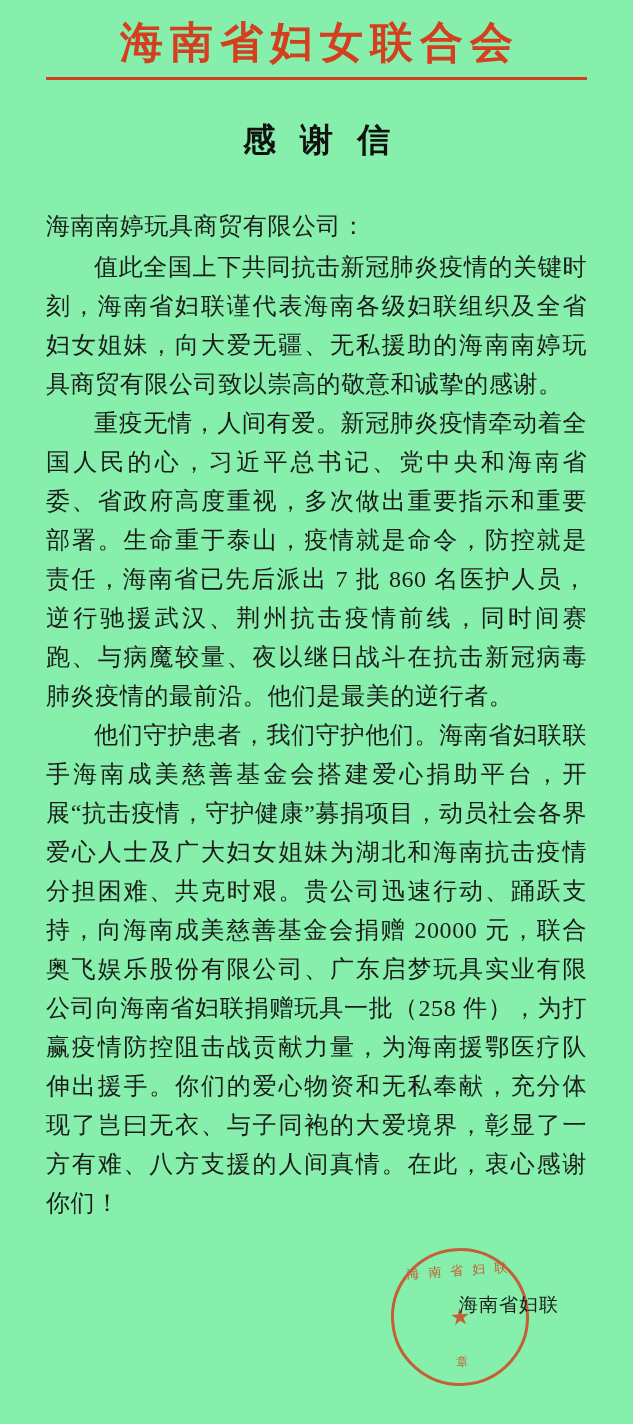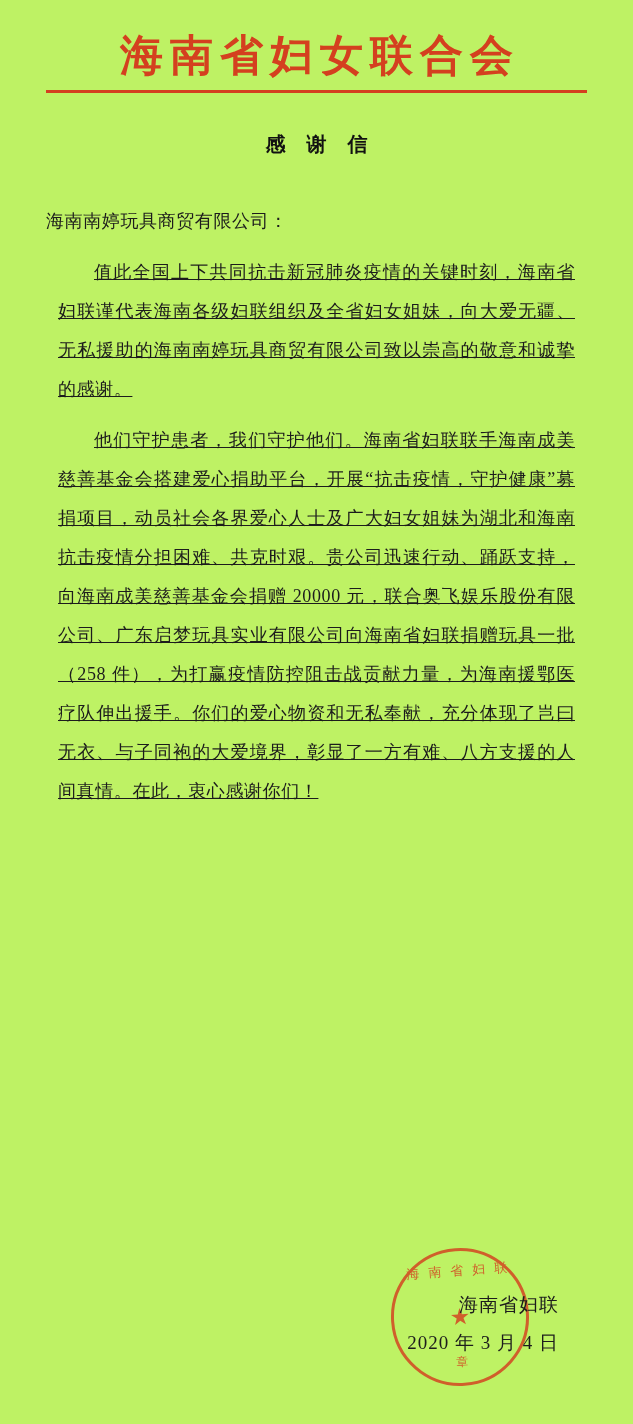--- a/index.html
+++ b/index.html
@@ -14,22 +14,22 @@
     font-family: "Liberation Serif", "DejaVu Serif", serif;
     color: #1a1a1a;
     overflow: hidden;
   }
 
   .page {
     position: relative;
     width: 633px;
     height: 1424px;
     box-sizing: border-box;
-    padding: 17px 46px;
-    background: #bef264;
+    padding: 4px 46px;
+    background: #86efac;
   }
 
   
   .masthead {
     padding-top: 14px;
     text-align: center;
   }
   .org-title {
     font-family: "Liberation Serif", "DejaVu Serif", serif;
     color: #d4401f;
@@ -43,46 +43,45 @@
   .masthead-rule {
     margin-top: 10px;
     height: 3px;
     background: #d4401f;
     width: 100%;
   }
 
   
   .doc-title {
     text-align: center;
-    font-size: 20px;
+    font-size: 33px;
     font-weight: bold;
     letter-spacing: 8px;
     color: #111;
     margin: 38px 0 0 0;
     text-indent: 8px;
     font-family: "Liberation Serif", "DejaVu Serif", serif;
   }
 
   
   .body-text {
     margin-top: 44px;
-    font-size: 18px;
+    font-size: 24px;
     line-height: 39px;
     color: #1c1c1c;
     text-align: justify;
     text-justify: inter-ideograph;
     letter-spacing: 0.6px;
   }
   .salutation {
     margin: 0 0 2px 0;
   }
   .para {
-    margin: 12px;
+    margin: 0;
     text-indent: 2em;
-    text-decoration: underline;
   }
 
   
   .sign-block {
     position: absolute;
     right: 52px;
     bottom: 28px;
     width: 260px;
     height: 150px;
   }
@@ -153,26 +152,26 @@
   <div class="masthead">
     <div class="org-title">海南省妇女联合会</div>
     <div class="masthead-rule"></div>
   </div>
 
   <div class="doc-title">感 谢 信</div>
 
   <div class="body-text">
     <p class="salutation">海南南婷玩具商贸有限公司：</p>
     <p class="para">值此全国上下共同抗击新冠肺炎疫情的关键时刻，海南省妇联谨代表海南各级妇联组织及全省妇女姐妹，向大爱无疆、无私援助的海南南婷玩具商贸有限公司致以崇高的敬意和诚挚的感谢。</p>
+    <p class="para">重疫无情，人间有爱。新冠肺炎疫情牵动着全国人民的心，习近平总书记、党中央和海南省委、省政府高度重视，多次做出重要指示和重要部署。生命重于泰山，疫情就是命令，防控就是责任，海南省已先后派出 7 批 860 名医护人员，逆行驰援武汉、荆州抗击疫情前线，同时间赛跑、与病魔较量、夜以继日战斗在抗击新冠病毒肺炎疫情的最前沿。他们是最美的逆行者。</p>
     <p class="para">他们守护患者，我们守护他们。海南省妇联联手海南成美慈善基金会搭建爱心捐助平台，开展“抗击疫情，守护健康”募捐项目，动员社会各界爱心人士及广大妇女姐妹为湖北和海南抗击疫情分担困难、共克时艰。贵公司迅速行动、踊跃支持，向海南成美慈善基金会捐赠 20000 元，联合奥飞娱乐股份有限公司、广东启梦玩具实业有限公司向海南省妇联捐赠玩具一批（258 件），为打赢疫情防控阻击战贡献力量，为海南援鄂医疗队伸出援手。你们的爱心物资和无私奉献，充分体现了岂曰无衣、与子同袍的大爱境界，彰显了一方有难、八方支援的人间真情。在此，衷心感谢你们！</p>
   </div>
 
   <div class="sign-block">
     <div class="seal">
       <div class="seal-top">海南省妇联</div>
       <div class="seal-star">★</div>
       <div class="seal-bottom">章</div>
     </div>
     <div class="sign-name">海南省妇联</div>
-    <div class="sign-date">2020 年 3 月 4 日</div>
   </div>
 
 </div>
 
 </body></html>

